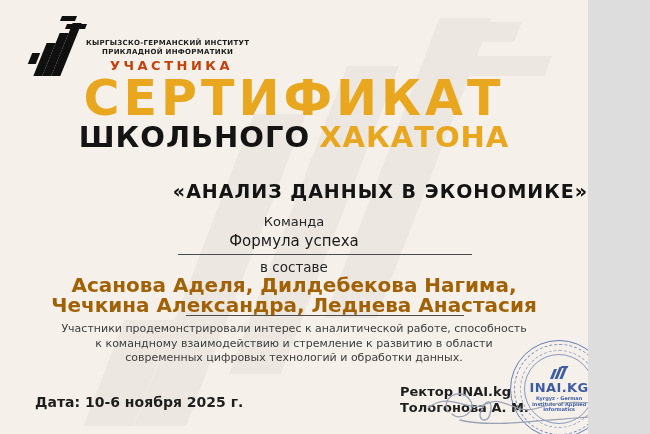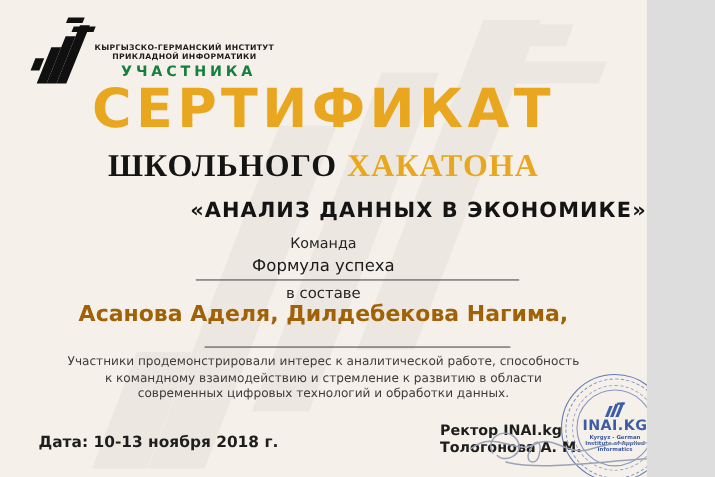--- a/index.html
+++ b/index.html
@@ -28,25 +28,25 @@
   .logo .p2 { left:21px; top:17px; width:9px; height:43px; }
   .logo .p3 { left:32px; top:7px;  width:9px; height:53px; }
   .logo .t1 { left:31px; top:0;    width:15px; height:5px; }
   .logo .t2 { left:36px; top:8px;  width:20px; height:5px; }
   .logo-text { position:absolute; left:86px; top:39px; z-index:3;
     font-size:7px; font-weight:700; letter-spacing:.3px; color:#1c1c1c;
     text-align:center; line-height:9px; }
 
   
   .participant { position:absolute; top:58px; left:110px; z-index:2;
-    font-size:13px; font-weight:800; letter-spacing:3.5px; color:#15803d; }
+    font-size:13px; font-weight:800; letter-spacing:3.5px; color:#c2410c; }
   .title { position:absolute; top:70px; left:0; right:0; z-index:2; text-align:center;
     font-size:49px; font-weight:800; letter-spacing:4px; color:#E9A71F; }
-  .subtitle { position:absolute; top:135px; left:0; right:0; z-index:2; text-align:center;
-    font-size:29px; font-weight:800; letter-spacing:1px; color:#141414;font-family:Liberation Serif, serif; }
+  .subtitle { position:absolute; top:120px; left:0; right:0; z-index:2; text-align:center;
+    font-size:29px; font-weight:800; letter-spacing:1px; color:#141414; }
   .subtitle .gold { color:#E9A71F; margin-left:9px; }
   .event { position:absolute; top:180px; left:0; right:0; z-index:2; text-align:right;
     font-size:19px; font-weight:800; letter-spacing:1px; color:#141414; }
 
   
   .cline { position:absolute; left:0; right:0; text-align:center; z-index:2; }
   .team-label   { top:214px; font-size:13px; color:#252525; }
   .team-name    { top:232px; font-size:15px; font-weight:500; color:#1b1b1b; }
   .rule { position:absolute; border-top:1px solid #4c4c4c; z-index:2; height:0; }
   .rule1 { top:254px; left:178px; width:294px; }
@@ -117,30 +117,31 @@
     <span>ШКОЛЬНОГО</span><span class="gold">ХАКАТОНА</span>
   </div>
   <div class="event">«АНАЛИЗ ДАННЫХ В ЭКОНОМИКЕ»</div>
 
   <div class="cline team-label">Команда</div>
   <div class="cline team-name">Формула успеха</div>
   <div class="rule rule1"></div>
   <div class="cline members-label">в составе</div>
   <div class="cline members">
     <div>Асанова Аделя, Дилдебекова Нагима,</div>
+    <div>Чечкина Александра, Леднева Анастасия</div>
   </div>
   <div class="rule rule2"></div>
 
   <div class="cline description">
     <div>Участники продемонстрировали интерес к аналитической работе, способность</div>
     <div>к командному взаимодействию и стремление к развитию в области</div>
     <div>современных цифровых технологий и обработки данных.</div>
   </div>
 
-  <div class="date">Дата: 10-13 ноября 2018 г.</div>
+  <div class="date">Дата: 10-6 ноября 2025 г.</div>
   <div class="signatory">
     <div>Ректор INAI.kg</div>
     <div>Тологонова А. М.</div>
   </div>
 
   <svg class="sig" width="220" height="62" viewBox="0 0 220 62">
     <g fill="none" stroke="#9aa2b6" stroke-width="1.3" stroke-linecap="round">
       <path d="M8 38 C 30 20 48 44 66 34 C 84 24 95 46 118 38 C 150 27 180 36 212 34"></path>
       <path d="M40 50 C 70 58 120 50 170 47 C 185 46 198 46 208 45"></path>
       <path d="M28 42 C 20 28 40 16 50 30 C 58 42 40 52 32 44"></path>

